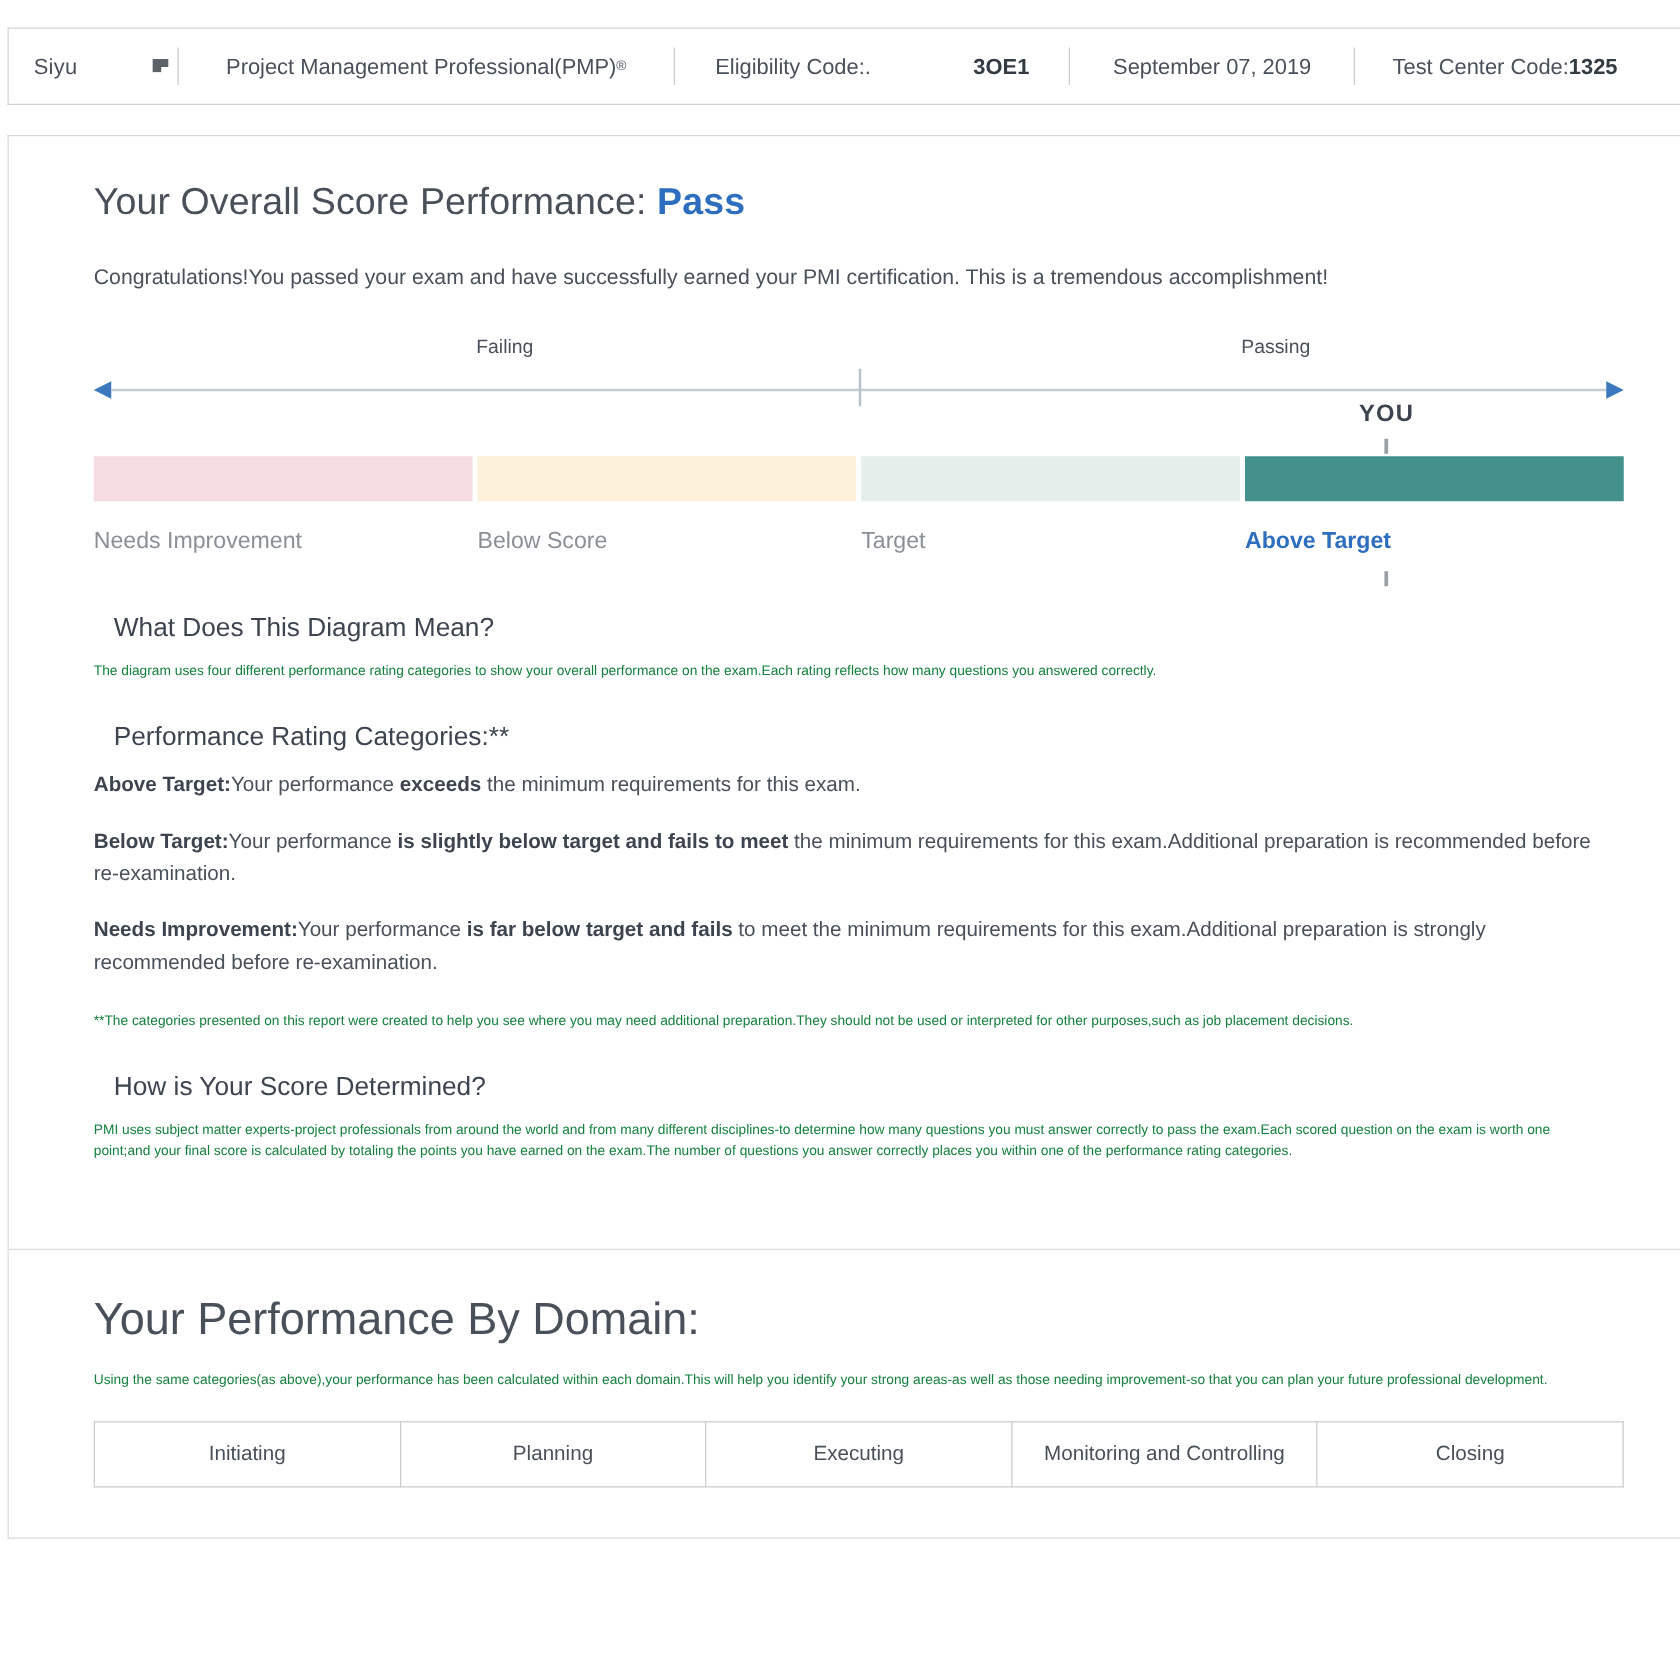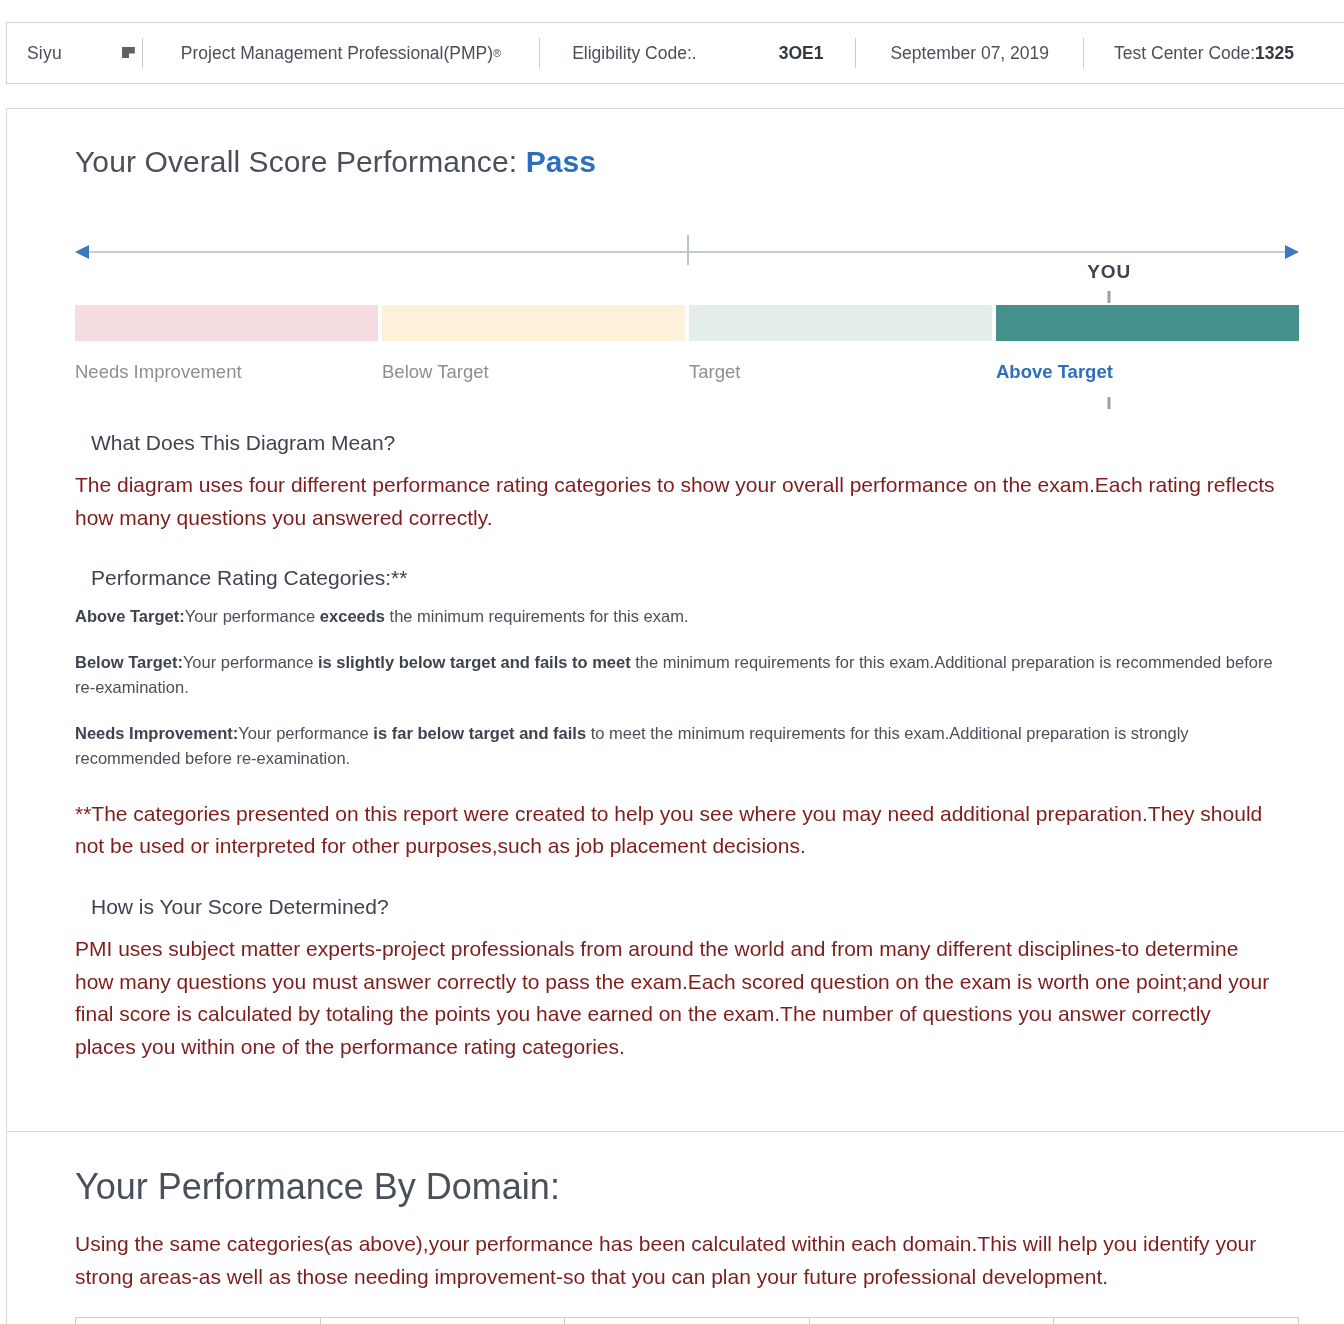--- a/index.html
+++ b/index.html
@@ -186,23 +186,23 @@
   }
 
   
   h2.sub {
     font-size: 21px;
     font-weight: normal;
     color: #3d4450;
     margin: 32px 0 14px 16px;
   }
   p.body {
-    font-size: 21px;
+    font-size: 11px;
     line-height: 1.55;
-    color: #7f1d1d;
+    color: #15803d;
     margin: 0 0 18px 0;
   }
   p.defn {
     font-size: 16.5px;
     line-height: 1.55;
     color: #4a5059;
     margin: 0 0 20px 0;
   }
   .b { font-weight: bold; color: #3d4450; }
 
@@ -268,23 +268,28 @@
 </div>
 
 <div class="card">
 
   <div class="section-top">
 
     <h1 class="title">
       <span>Your Overall Score Performance: </span><span class="result">Pass</span>
     </h1>
 
+    <p class="lead">Congratulations!You passed your exam and have successfully earned your PMI certification. This is a tremendous accomplishment!</p>
 
     <div class="scale">
 
+      <div class="scale-labels">
+        <span class="lbl-failing">Failing</span>
+        <span class="lbl-passing">Passing</span>
+      </div>
 
       <div class="axis">
         <div class="axis-arrow-l"></div>
         <div class="axis-line"></div>
         <div class="axis-tick"></div>
         <div class="axis-arrow-r"></div>
       </div>
 
       <div class="you-wrap">
         <div class="you-label" id="you-label" style="left: 1034.28px;">YOU</div>
@@ -297,21 +302,21 @@
           <div class="band" style="width: 303px; background: rgb(228, 238, 234);"></div>
           <div class="band" style="width: 303px; background: rgb(68, 145, 140);"></div>
         </div>
 
       <div class="you-wrap">
         <div class="you-tick-bot" id="you-tick-bot" style="left: 1034.28px;"></div>
       </div>
 
       <div class="band-names" id="band-names">
           <span class="band-name" style="left: 0px;">Needs Improvement</span>
-          <span class="band-name" style="left: 307px;">Below Target</span>
+          <span class="band-name" style="left: 307px;">Below Score</span>
           <span class="band-name" style="left: 614px;">Target</span>
           <span class="band-name active" style="left: 921px;">Above Target</span>
         </div>
     </div>
 
     <h2 class="sub">What Does This Diagram Mean?</h2>
     <p class="body">The diagram uses four different performance rating categories to show your overall performance on the exam.Each rating reflects how many questions you answered correctly.</p>
 
     <h2 class="sub">Performance Rating Categories:**</h2>
 

